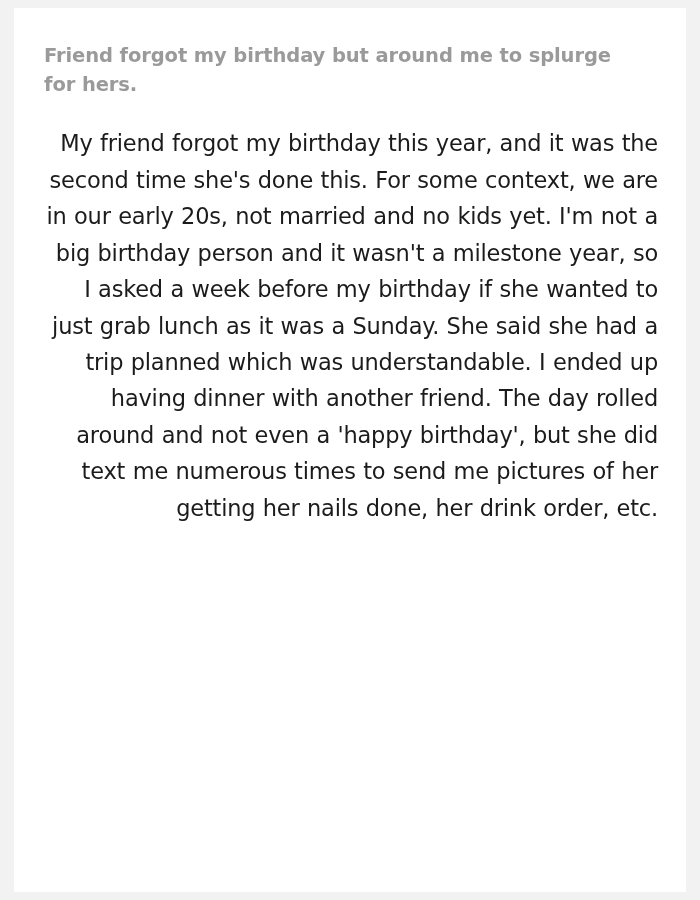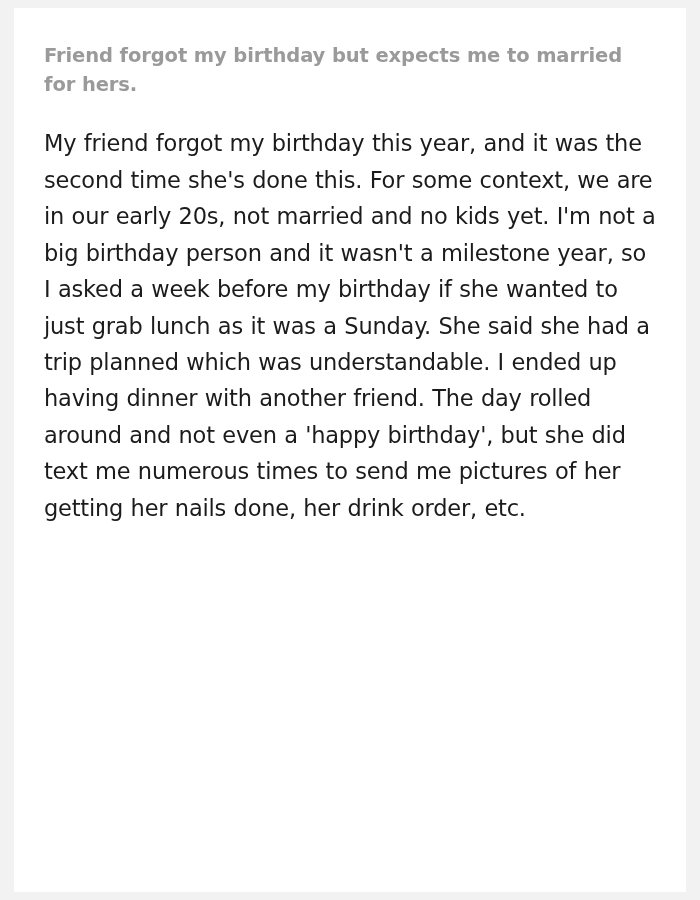--- a/index.html
+++ b/index.html
@@ -36,23 +36,24 @@
     max-width: 590px;
   }
   .post-body {
     font-size: 22.5px;
     line-height: 1.62;
     color: #1b1b1b;
     letter-spacing: -0.2px;
     margin: 0;
     max-width: 628px;
     word-spacing: 0.5px;
+    text-align: right;
   }
 </style>
 </head>
 <body>
 
 <div class="card">
   <div class="content">
-    <h1 class="post-title">Friend forgot my birthday but expects me to married for hers.</h1>
+    <h1 class="post-title">Friend forgot my birthday but around me to splurge for hers.</h1>
     <p class="post-body">My friend forgot my birthday this year, and it was the second time she's done this. For some context, we are in our early 20s, not married and no kids yet. I'm not a big birthday person and it wasn't a milestone year, so I asked a week before my birthday if she wanted to just grab lunch as it was a Sunday. She said she had a trip planned which was understandable. I ended up having dinner with another friend. The day rolled around and not even a 'happy birthday', but she did text me numerous times to send me pictures of her getting her nails done, her drink order, etc.</p>
   </div>
 </div>
 
 </body></html>

